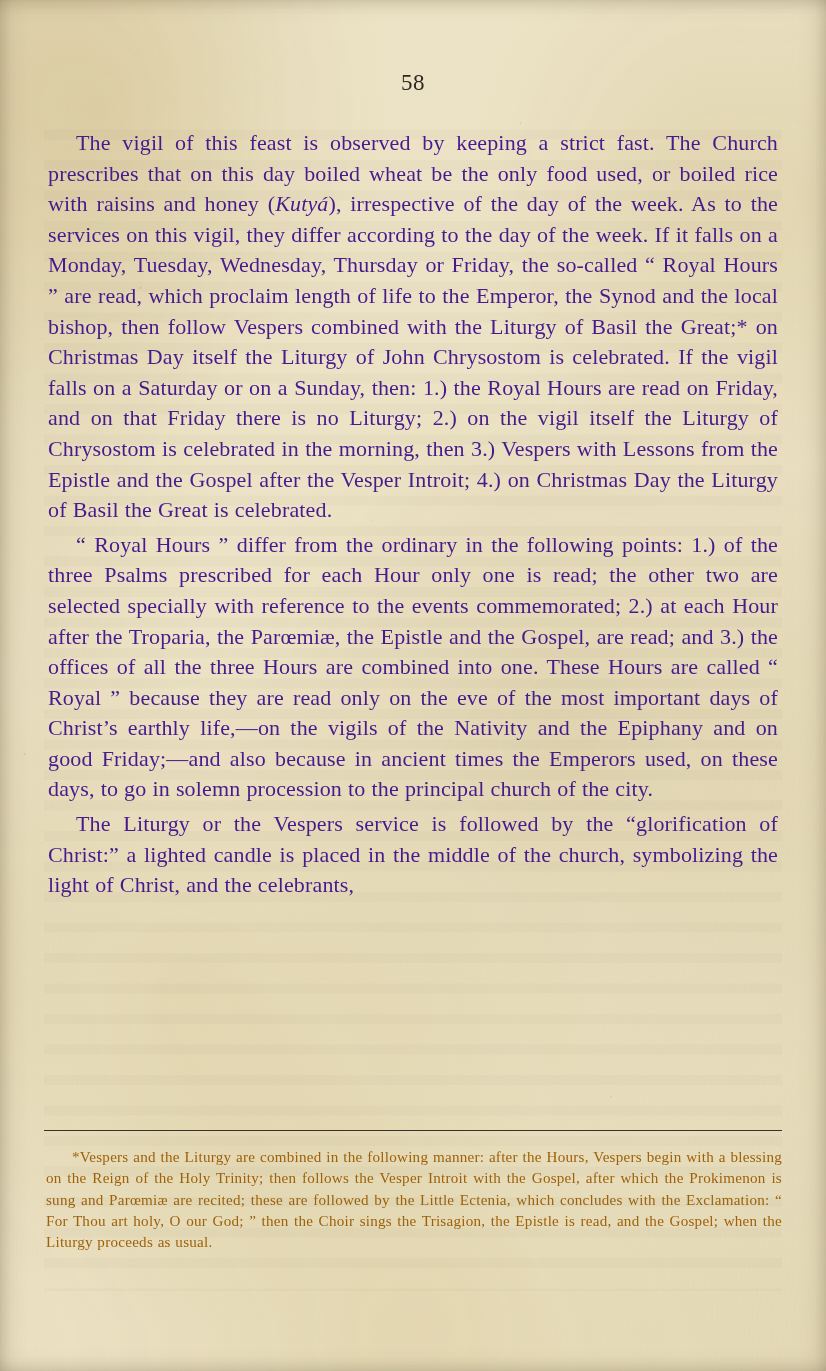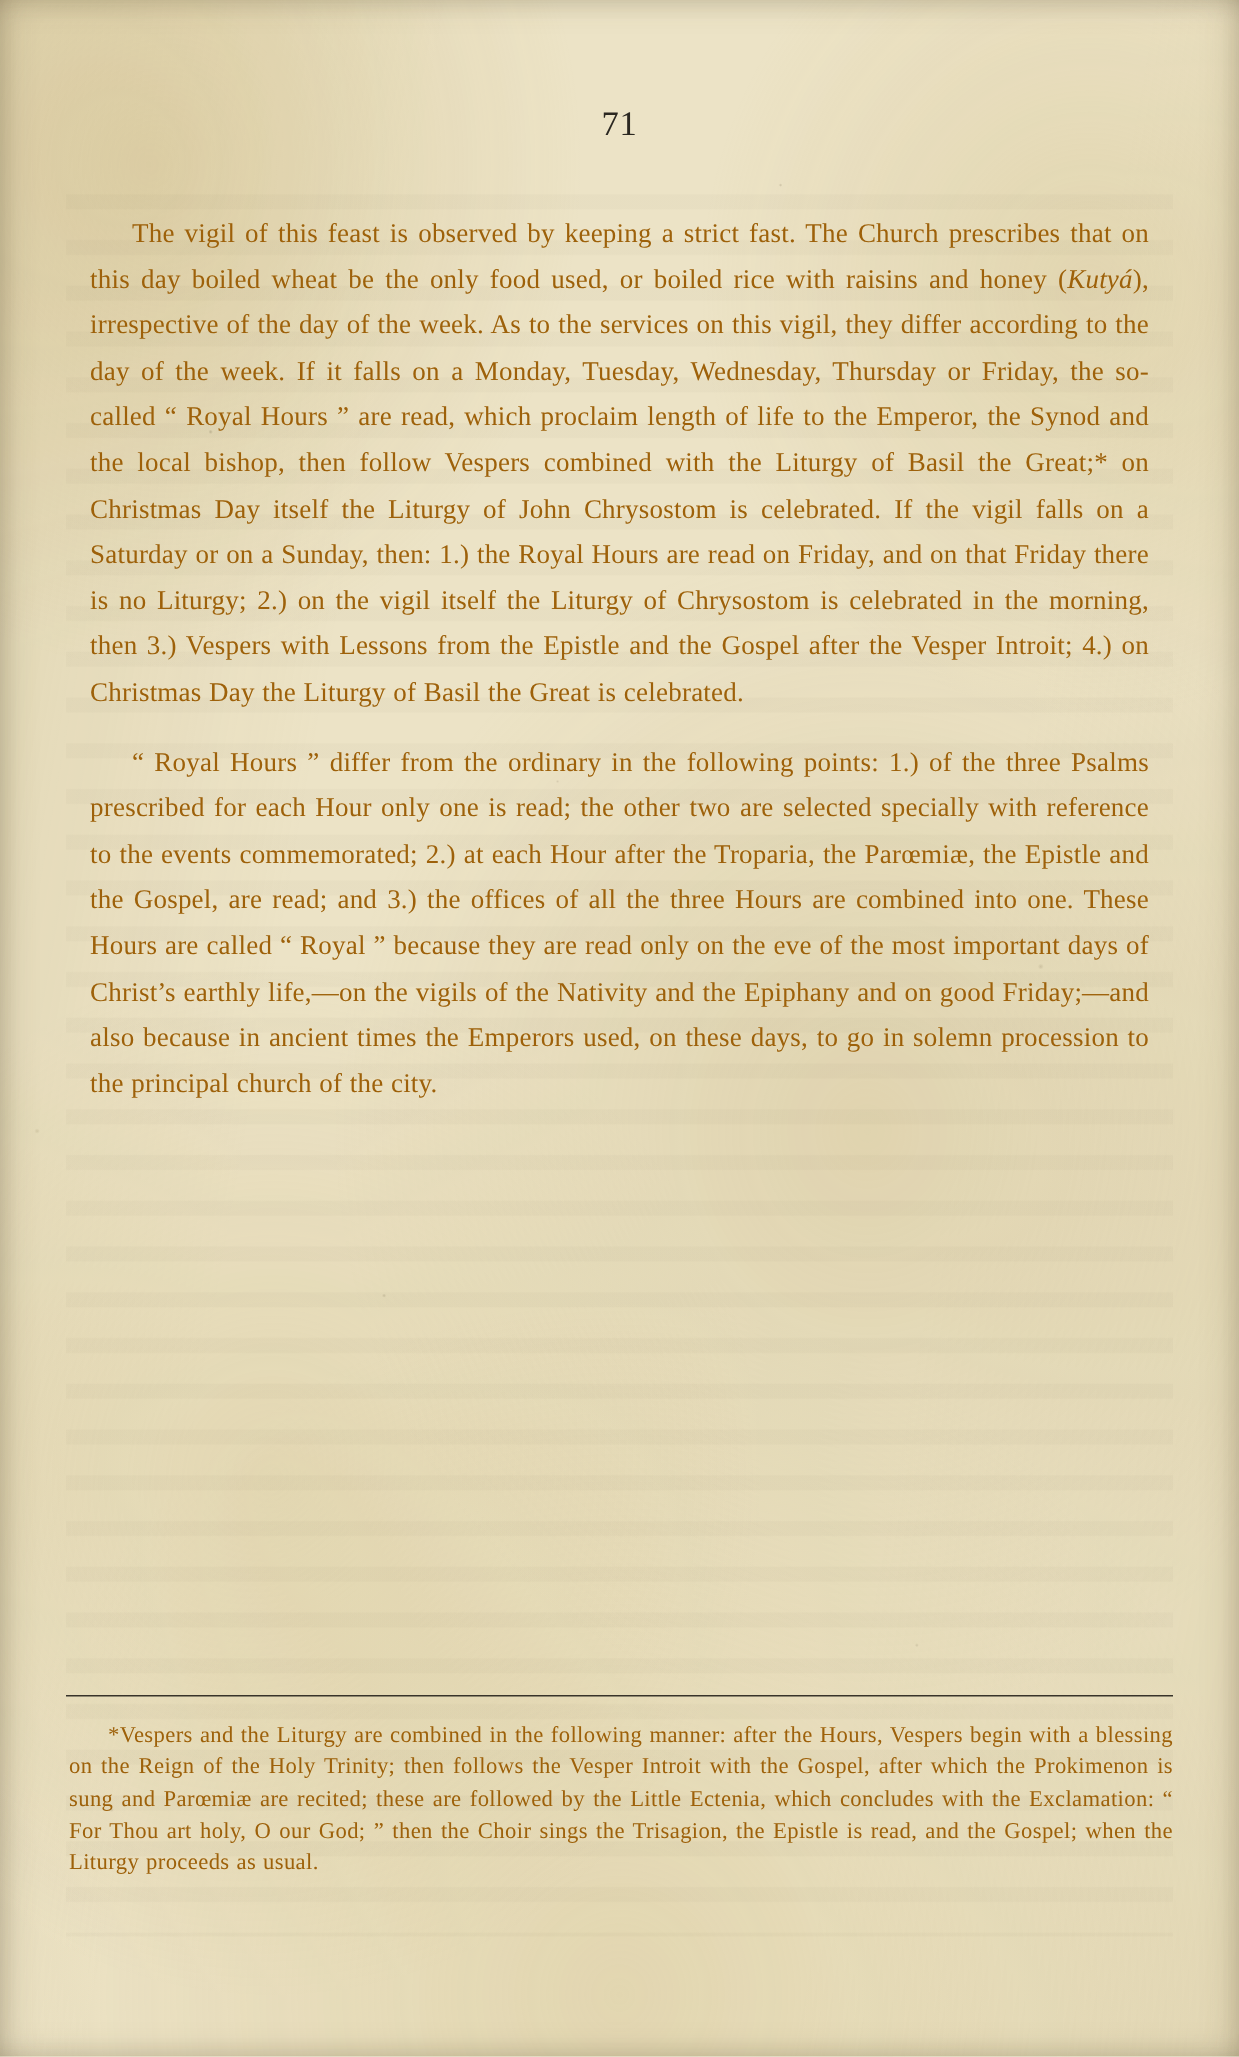--- a/index.html
+++ b/index.html
@@ -89,28 +89,28 @@
   }
 
   .text-block {
     position: absolute;
     left: 44px;
     top: 124px;
     width: 738px;
   }
 
   p.body-par {
-    margin: 16px;
-    font-size: 18px;
+    margin: 4px;
+    font-size: 22px;
     line-height: 30.6px;
     text-align: justify;
     text-indent: 28px;
     letter-spacing: 0.15px;
     word-spacing: 0.4px;
-    color: #a16207;
+    color: #4c1d95;
     -webkit-font-smoothing: antialiased;
   }
   p.body-par + p.body-par { margin-top: 0; }
 
   .footnote-rule {
     position: absolute;
     left: 44px;
     top: 1130px;
     width: 738px;
     height: 0;
@@ -155,25 +155,26 @@
 </style>
 </head>
 <body>
 
 <div class="paper-texture"></div>
 <div class="bleed-through"></div>
 <div class="paper-speckle"></div>
 
 <div class="page ink">
 
-  <div class="page-number">71</div>
+  <div class="page-number">58</div>
 
   <div class="text-block">
     <p class="body-par">The vigil of this feast is observed by keeping a strict fast. The Church prescribes that on this day boiled wheat be the only food used, or boiled rice with raisins and honey (<span class="italic">Kutyá</span>), irrespective of the day of the week. As to the services on this vigil, they differ according to the day of the week. If it falls on a Monday, Tuesday, Wednesday, Thursday or Friday, the so-called “ Royal Hours ” are read, which proclaim length of life to the Emperor, the Synod and the local bishop, then follow Vespers combined with the Liturgy of Basil the Great;* on Christmas Day itself the Liturgy of John Chrysostom is celebrated. If the vigil falls on a Saturday or on a Sunday, then: 1.) the Royal Hours are read on Friday, and on that Friday there is no Liturgy; 2.) on the vigil itself the Liturgy of Chrysostom is celebrated in the morning, then 3.) Vespers with Lessons from the Epistle and the Gospel after the Vesper Introit; 4.) on Christmas Day the Liturgy of Basil the Great is celebrated.</p>
     <p class="body-par">“ Royal Hours ” differ from the ordinary in the following points: 1.) of the three Psalms prescribed for each Hour only one is read; the other two are selected specially with reference to the events commemorated; 2.) at each Hour after the Troparia, the Parœmiæ, the Epistle and the Gospel, are read; and 3.) the offices of all the three Hours are combined into one. These Hours are called “ Royal ” because they are read only on the eve of the most important days of Christ’s earthly life,—on the vigils of the Nativity and the Epiphany and on good Friday;—and also because in ancient times the Emperors used, on these days, to go in solemn procession to the principal church of the city.</p>
+    <p class="body-par">The Liturgy or the Vespers service is followed by the “glorification of Christ:” a lighted candle is placed in the middle of the church, symbolizing the light of Christ, and the celebrants,</p>
   </div>
 
   <div class="footnote-rule"></div>
 
   <div class="footnote">
     <p>*Vespers and the Liturgy are combined in the following manner: after the Hours, Vespers begin with a blessing on the Reign of the Holy Trinity; then follows the Vesper Introit with the Gospel, after which the Prokimenon is sung and Parœmiæ are recited; these are followed by the Little Ectenia, which concludes with the Exclamation: “ For Thou art holy, O our God; ” then the Choir sings the Trisagion, the Epistle is read, and the Gospel; when the Liturgy proceeds as usual.</p>
   </div>
 
 </div>
 

